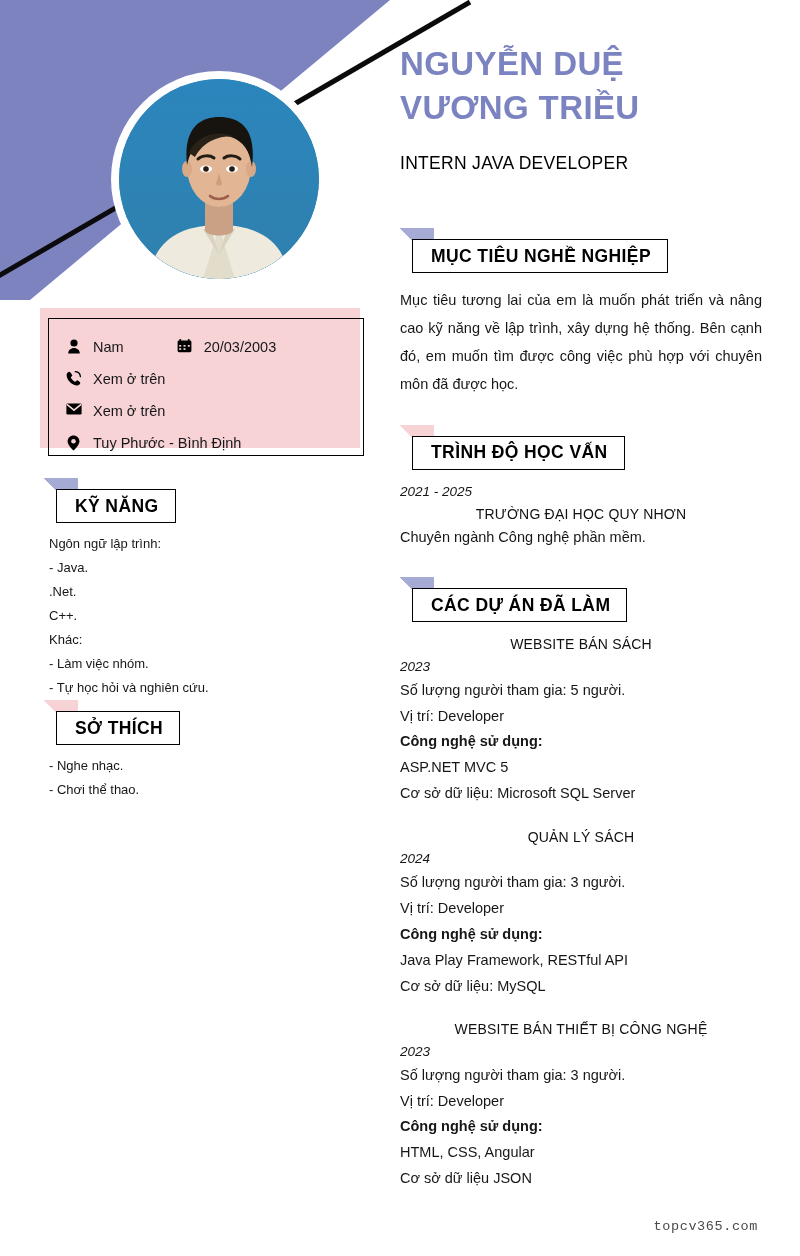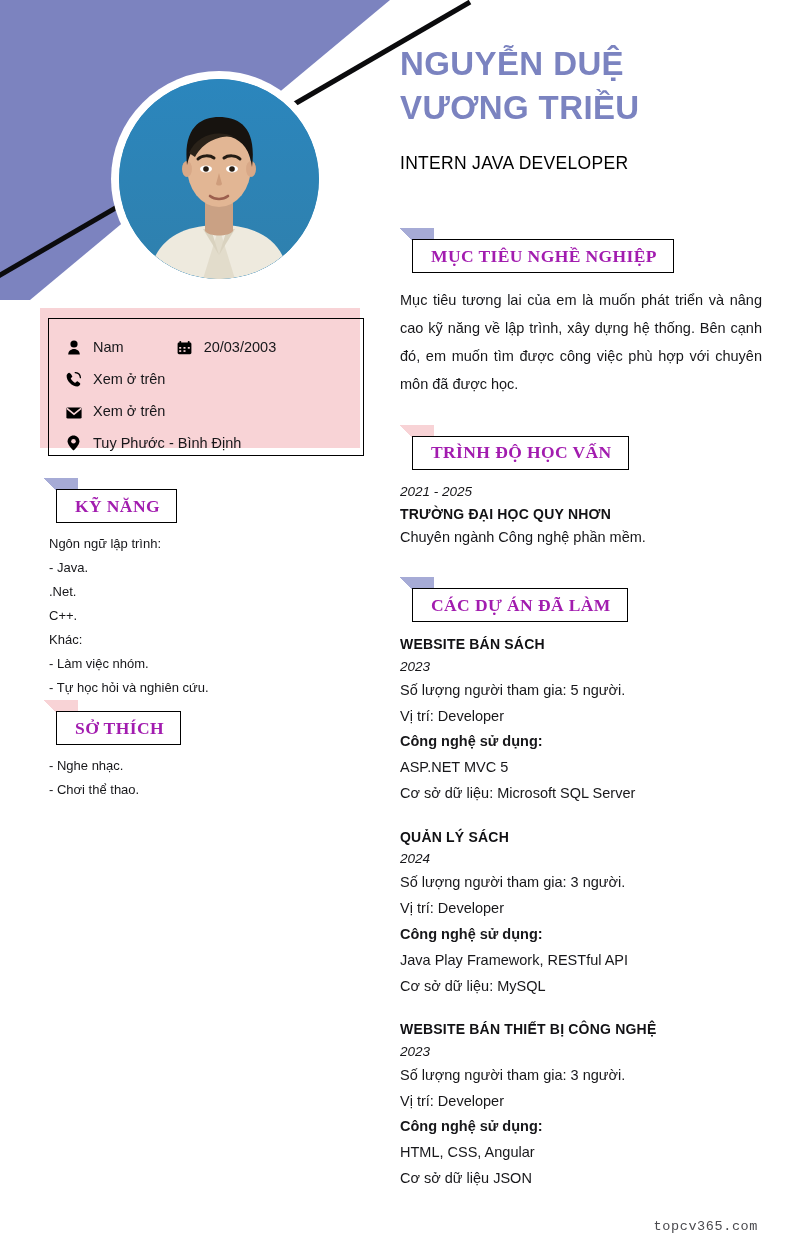--- a/index.html
+++ b/index.html
@@ -84,21 +84,21 @@
     background: transparent;
     padding: 12px 16px 0 16px;
   }
   .contact-row {
     display: flex;
     align-items: center;
     height: 32px;
   }
   .contact-cell {
     display: flex;
-    align-items: flex-end;
+    align-items: flex-start;
     gap: 11px;
   }
   .contact-cell.second { margin-left: 52px; }
   .ico {
     width: 17px;
     display: flex;
     align-items: center;
     justify-content: center;
     flex: 0 0 17px;
   }
@@ -127,23 +127,22 @@
     background: #ffffff;
     display: flex;
     align-items: center;
     padding: 0 16px 0 18px;
     z-index: 2;
   }
   .section-head .htext {
     font-size: 17.5px;
     font-weight: bold;
     letter-spacing: 0.4px;
-    color: #a21caf;
+    color: #000000;
     white-space: nowrap;
-    font-family: Liberation Serif, serif;
   }
 
   
   .left-col {
     position: absolute;
     left: 44px; top: 478px;
     width: 330px;
   }
   .left-col .section { margin-bottom: 0; }
   .left-head-wrap { width: 282px; }
@@ -178,24 +177,25 @@
   .entry { margin-bottom: 19px; }
   .entry:last-child { margin-bottom: 0; }
   .ent-years {
     font-size: 13.5px;
     font-style: italic;
     line-height: 1.62;
     color: #17171a;
   }
   .ent-title {
     font-size: 14px;
-    font-weight: bold;
+    font-weight: normal;
     letter-spacing: 0.2px;
     line-height: 1.62;
     color: #111114;
+    text-align: center;
   }
   .ent-line {
     font-size: 14.5px;
     line-height: 1.78;
     color: #17171a;
   }
   .ent-line.bold { font-weight: bold; }
 
   .edu-body { margin-top: 22px; }
 

